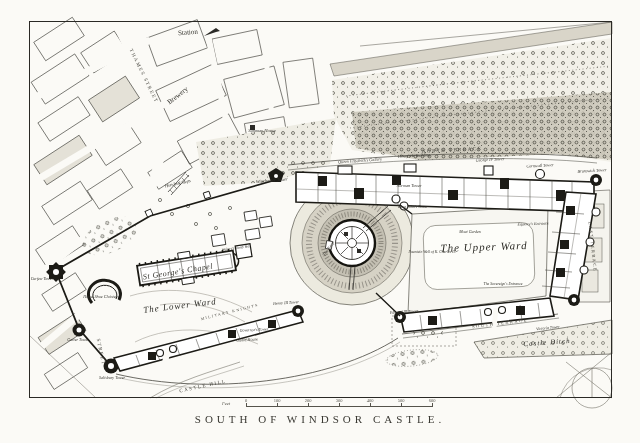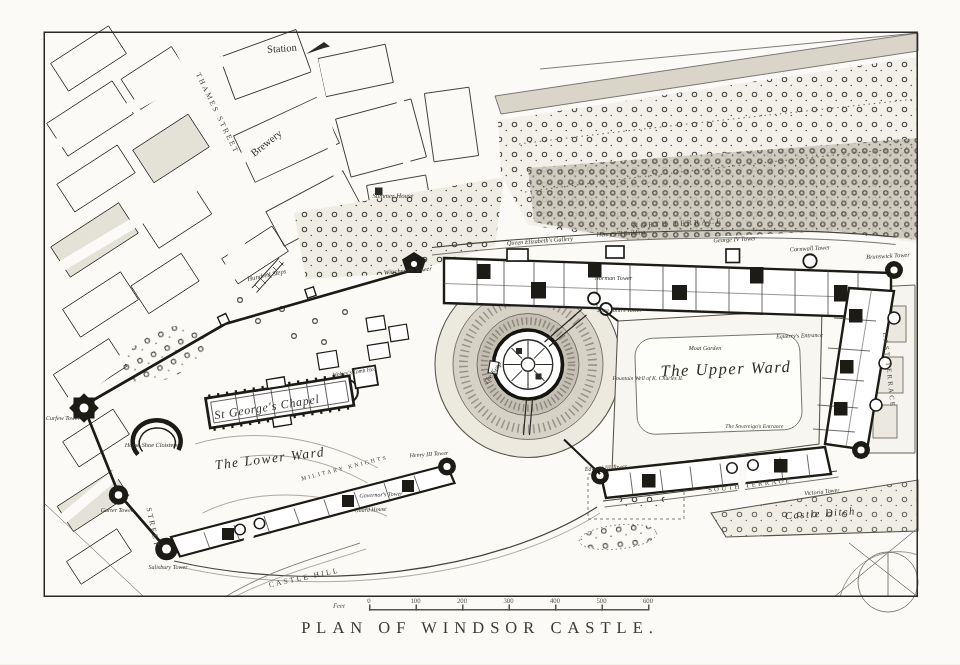--- a/index.html
+++ b/index.html
@@ -301,15 +301,15 @@
         <span class="num" style="left: 115px;">300</span>
         <div class="tick" style="left: 146px;"></div>
         <span class="num" style="left: 146px;">400</span>
         <div class="tick" style="left: 177px;"></div>
         <span class="num" style="left: 177px;">500</span>
         <div class="tick" style="left: 208px;"></div>
         <span class="num" style="left: 208px;">600</span>
       </div>
 </div>
 
-<div id="title">PLAN  OF  WINDSOR  CASTLE.</div>
+<div id="title">SOUTH  OF  WINDSOR  CASTLE.</div>
 
 </div>
 
 </body></html>

